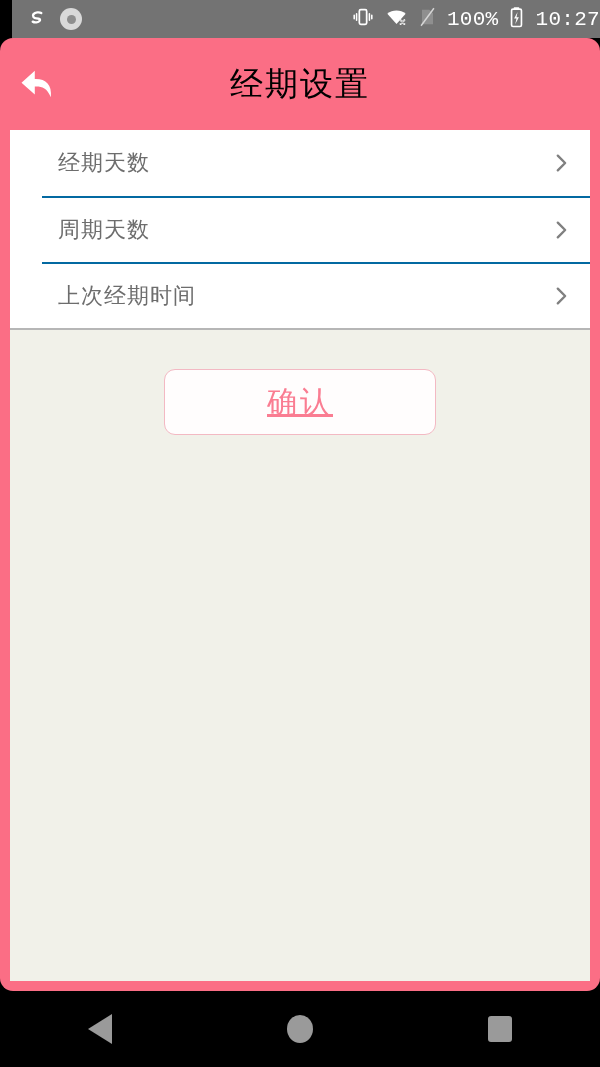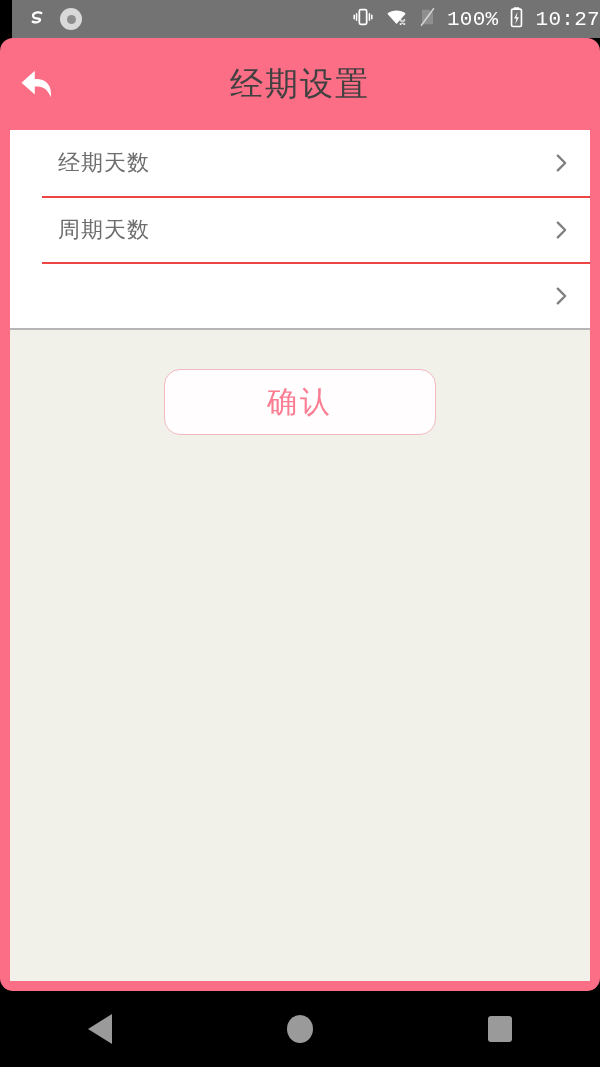--- a/index.html
+++ b/index.html
@@ -89,21 +89,21 @@
     position: absolute;
     left: 10px;
     top: 50%;
     transform: translateY(-50%);
     width: 56px; height: 56px;
     display: flex;
     align-items: center;
     justify-content: center;
   }
   .title {
-    color: #404040;
+    color: #000000;
     font-size: 33px;
     letter-spacing: 2px;
     font-weight: 400;
   }
 
   
   .content {
     position: absolute;
     left: 10px;
     top: 92px;
@@ -120,21 +120,21 @@
     position: relative;
     height: 66px;
     display: flex;
     align-items: center;
     box-sizing: border-box;
     padding: 0 18px 0 16px;
     background: #ffffff;
     margin-left: 32px;
   }
   .row + .row {
-    border-top: 2px solid #ef4444;
+    border-top: 2px solid #0369a1;
   }
   .row-label {
     color: #6d6d6d;
     font-size: 22px;
     letter-spacing: 1px;
   }
   .chev {
     margin-left: auto;
     width: 22px;
     height: 22px;
@@ -145,28 +145,29 @@
   .confirm-wrap {
     display: flex;
     justify-content: center;
     padding-top: 39px;
   }
   .confirm-btn {
     width: 270px;
     height: 64px;
     background: #fffdfd;
     border: 1.5px solid #f3b9c3;
-    border-radius: 16px;
+    border-radius: 11px;
     color: #fa7d92;
     font-size: 30px;
     letter-spacing: 3px;
     display: flex;
     align-items: center;
     justify-content: center;
     cursor: pointer;
+    text-decoration: underline;
   }
 
   
   .navbar {
     position: absolute;
     left: 0;
     bottom: 0;
     width: 600px;
     height: 76px;
     background: #000000;
@@ -267,20 +268,21 @@
         </div>
 
         <div class="row">
           <span class="row-label">周期天数</span>
           <svg class="chev" viewBox="0 0 24 24">
             <path d="M8.5 4 L16.5 12 L8.5 20" fill="none" stroke="#808080" stroke-width="2.6" stroke-linecap="round" stroke-linejoin="round"></path>
           </svg>
         </div>
 
         <div class="row">
+          <span class="row-label">上次经期时间</span>
           <svg class="chev" viewBox="0 0 24 24">
             <path d="M8.5 4 L16.5 12 L8.5 20" fill="none" stroke="#808080" stroke-width="2.6" stroke-linecap="round" stroke-linejoin="round"></path>
           </svg>
         </div>
 
       </div>
 
       <div class="confirm-wrap">
         <div class="confirm-btn">确认</div>
       </div>

